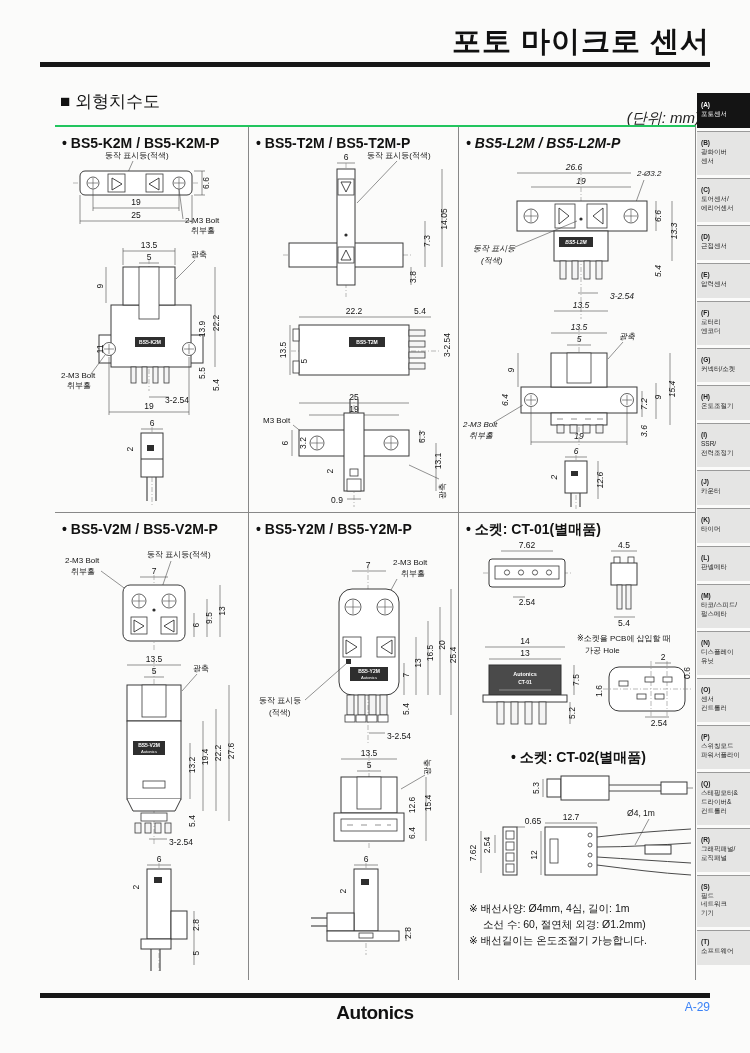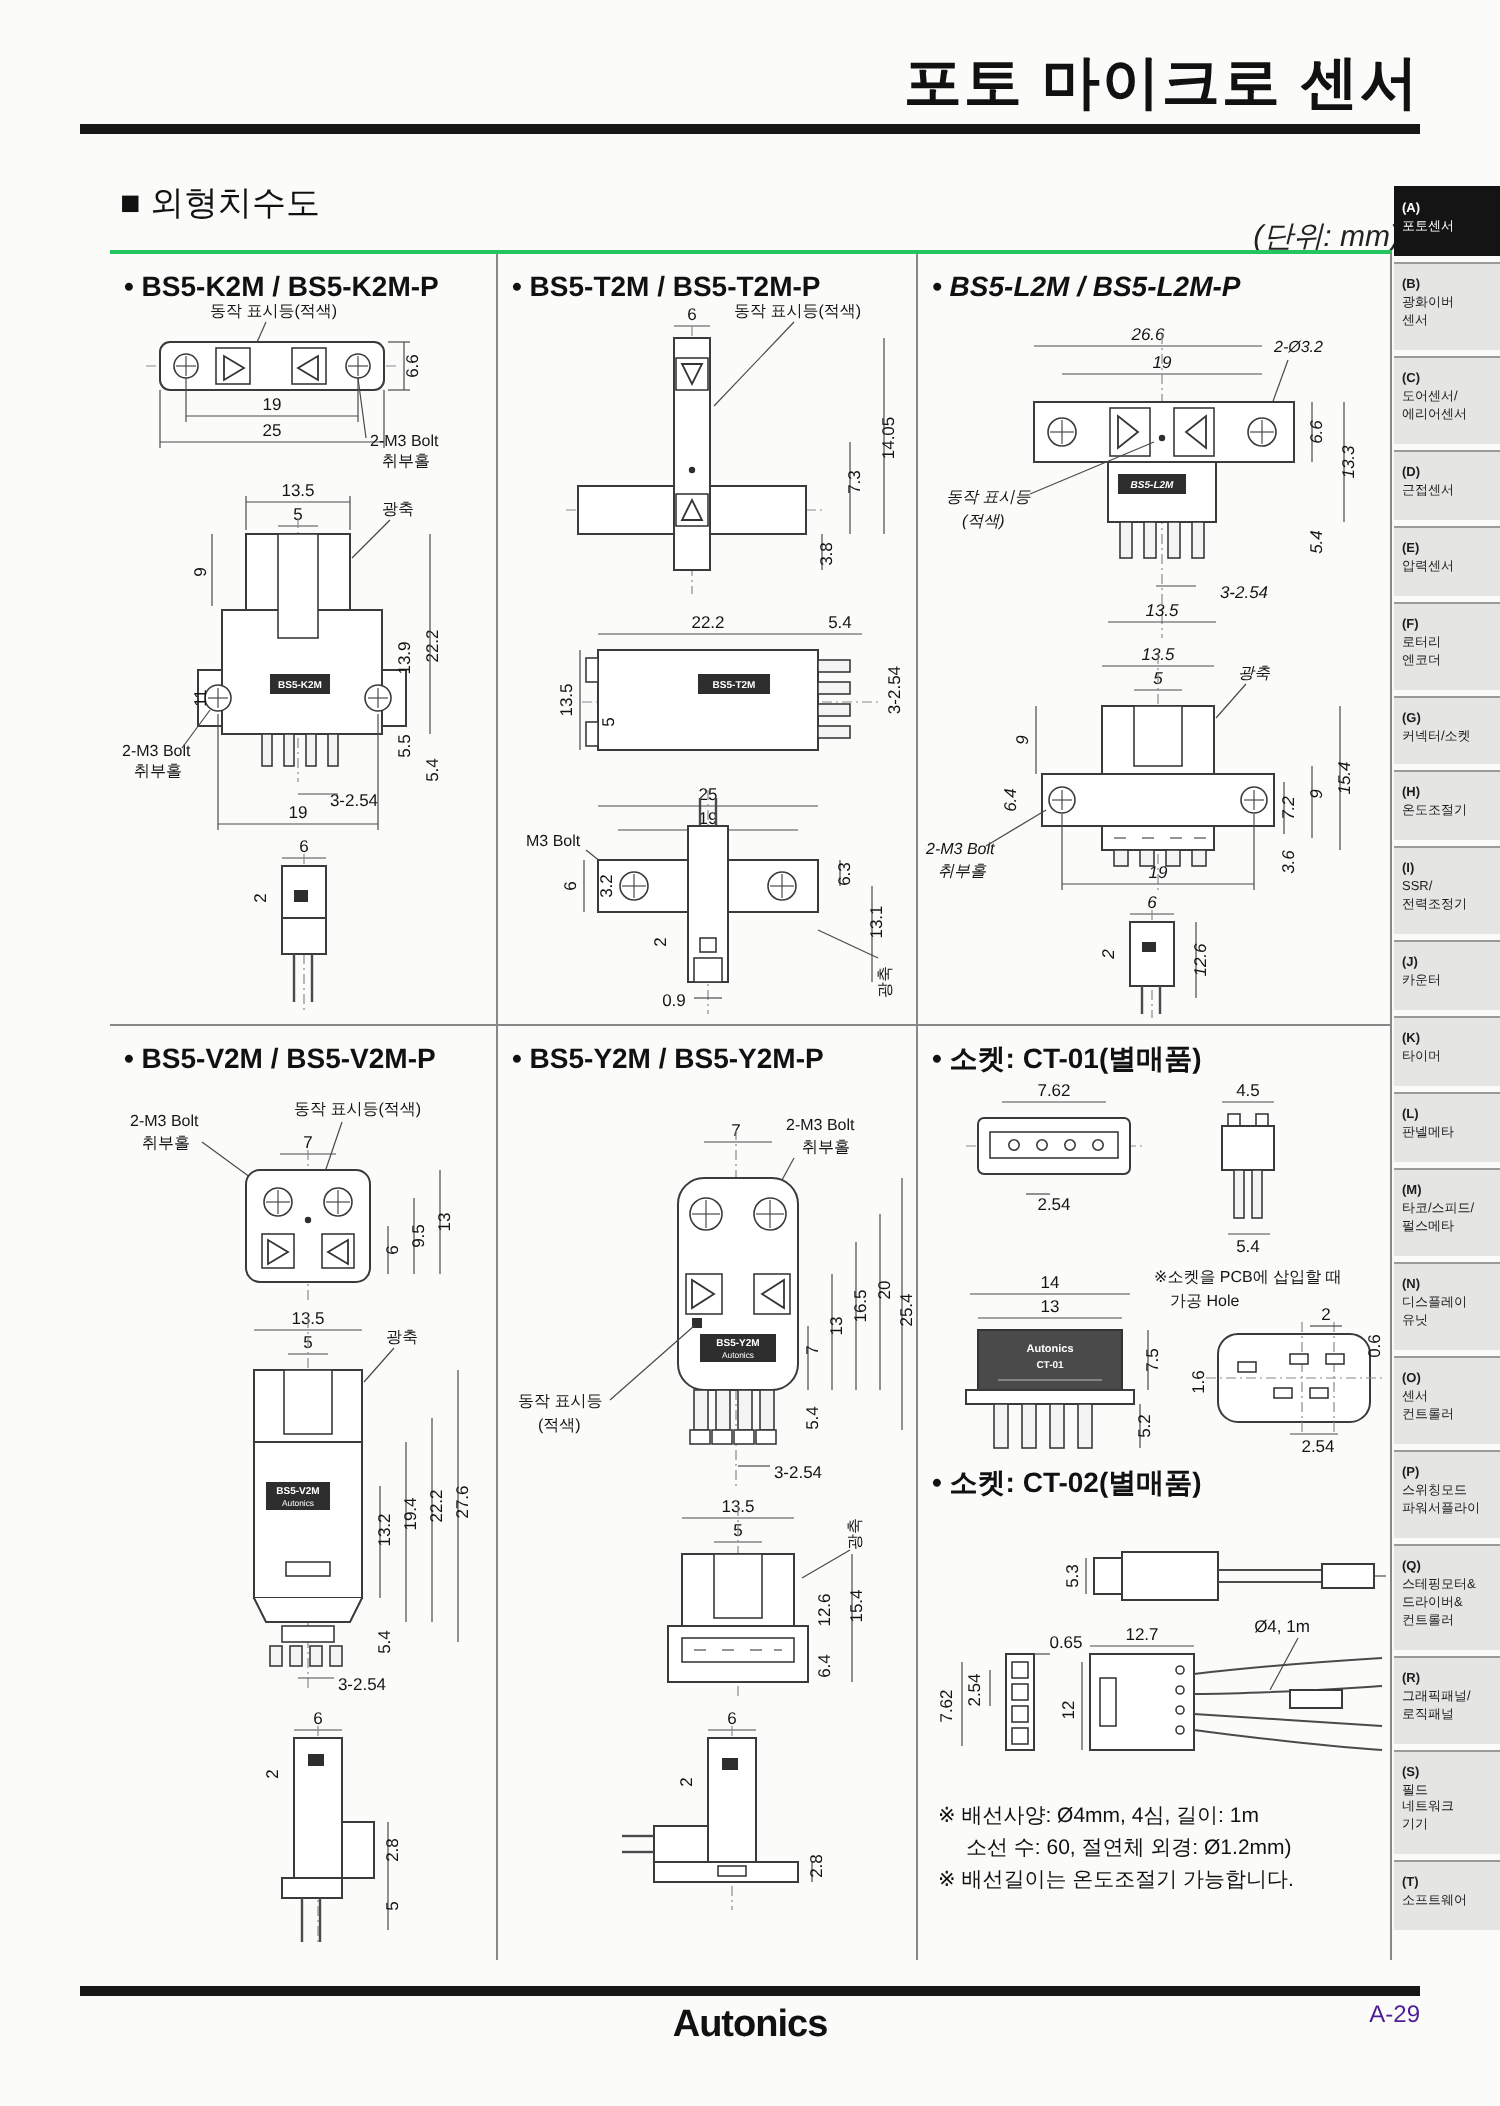--- a/index.html
+++ b/index.html
@@ -43,21 +43,21 @@
   .sidebar{position:absolute;left:697px;top:93px;width:53px;}
   .tab{background:#e5e5e4;border-top:1px solid #9a9a9a;margin-bottom:3px;
     padding:7px 3px 9px 4px;font-size:6.5px;line-height:1.38;color:#1c1c1c;cursor:pointer;}
   .tab .tabkey{display:block;font-weight:bold;}
   .tab .tablabel{display:block;white-space:pre-line;}
   .tab.active{background:#141414;color:#fff;border-top:1px solid #141414;}
 
   .footer-rule{position:absolute;top:993px;left:40px;width:670px;height:5px;background:#171717;}
   .footer-logo{position:absolute;top:1002px;left:0;width:750px;text-align:center;
     font-size:19px;font-weight:900;letter-spacing:-0.5px;}
-  .page-num{position:absolute;top:1000px;right:40px;font-size:12px;color:#4c1d95;margin-left:28px;}
+  .page-num{position:absolute;top:1000px;right:40px;font-size:12px;color:#3b82f6;margin-left:28px;}
 </style>
 </head>
 <body>
 
 <div class="page-title">포토 마이크로 센서</div>
 <div class="title-rule"></div>
 <div class="section-title">■ 외형치수도</div>
 <div class="unit-note">(단위: mm)</div>
 
 <div class="grid">
@@ -510,21 +510,21 @@
           <line class="dim" x1="62" y1="413" x2="78" y2="413" style="stroke-width:1.2;"></line>
         <text class="dt" transform="rotate(-90 97 378)" x="97" y="378" text-anchor="middle">2</text>
         <line class="dim" x1="157" y1="418" x2="157" y2="428"></line>
         <text class="dt" transform="rotate(-90 162 420)" x="162" y="420" text-anchor="middle">2.8</text>
       </g>
     </svg>
   </div>
 
   <div class="panel" style="left:404px;top:386px;width:236px;height:467px;">
     <div class="panel-title">• 소켓: CT-01(별매품)</div>
-    <div class="panel-title2" style="top:220px;">• 소켓: CT-02(별매품)</div>
+    <div class="panel-title2" style="top:236px;margin-left:45px;">• 소켓: CT-02(별매품)</div>
     <svg width="236" height="467" viewBox="0 0 236 467">
       <g>
         <line class="dim" x1="42" y1="38" x2="94" y2="38"></line>
         <text class="dt" x="68" y="35" text-anchor="middle">7.62</text>
         <line class="cl" x1="24" y1="60" x2="112" y2="60"></line>
         <rect class="out" x="30" y="46" width="76" height="28" rx="3"></rect>
         <rect class="outw" x="36" y="53" width="64" height="13"></rect>
         <circle class="outw" cx="48" cy="59.5" r="2.6"></circle>
           <circle class="outw" cx="62" cy="59.5" r="2.6"></circle>
           <circle class="outw" cx="76" cy="59.5" r="2.6"></circle>

